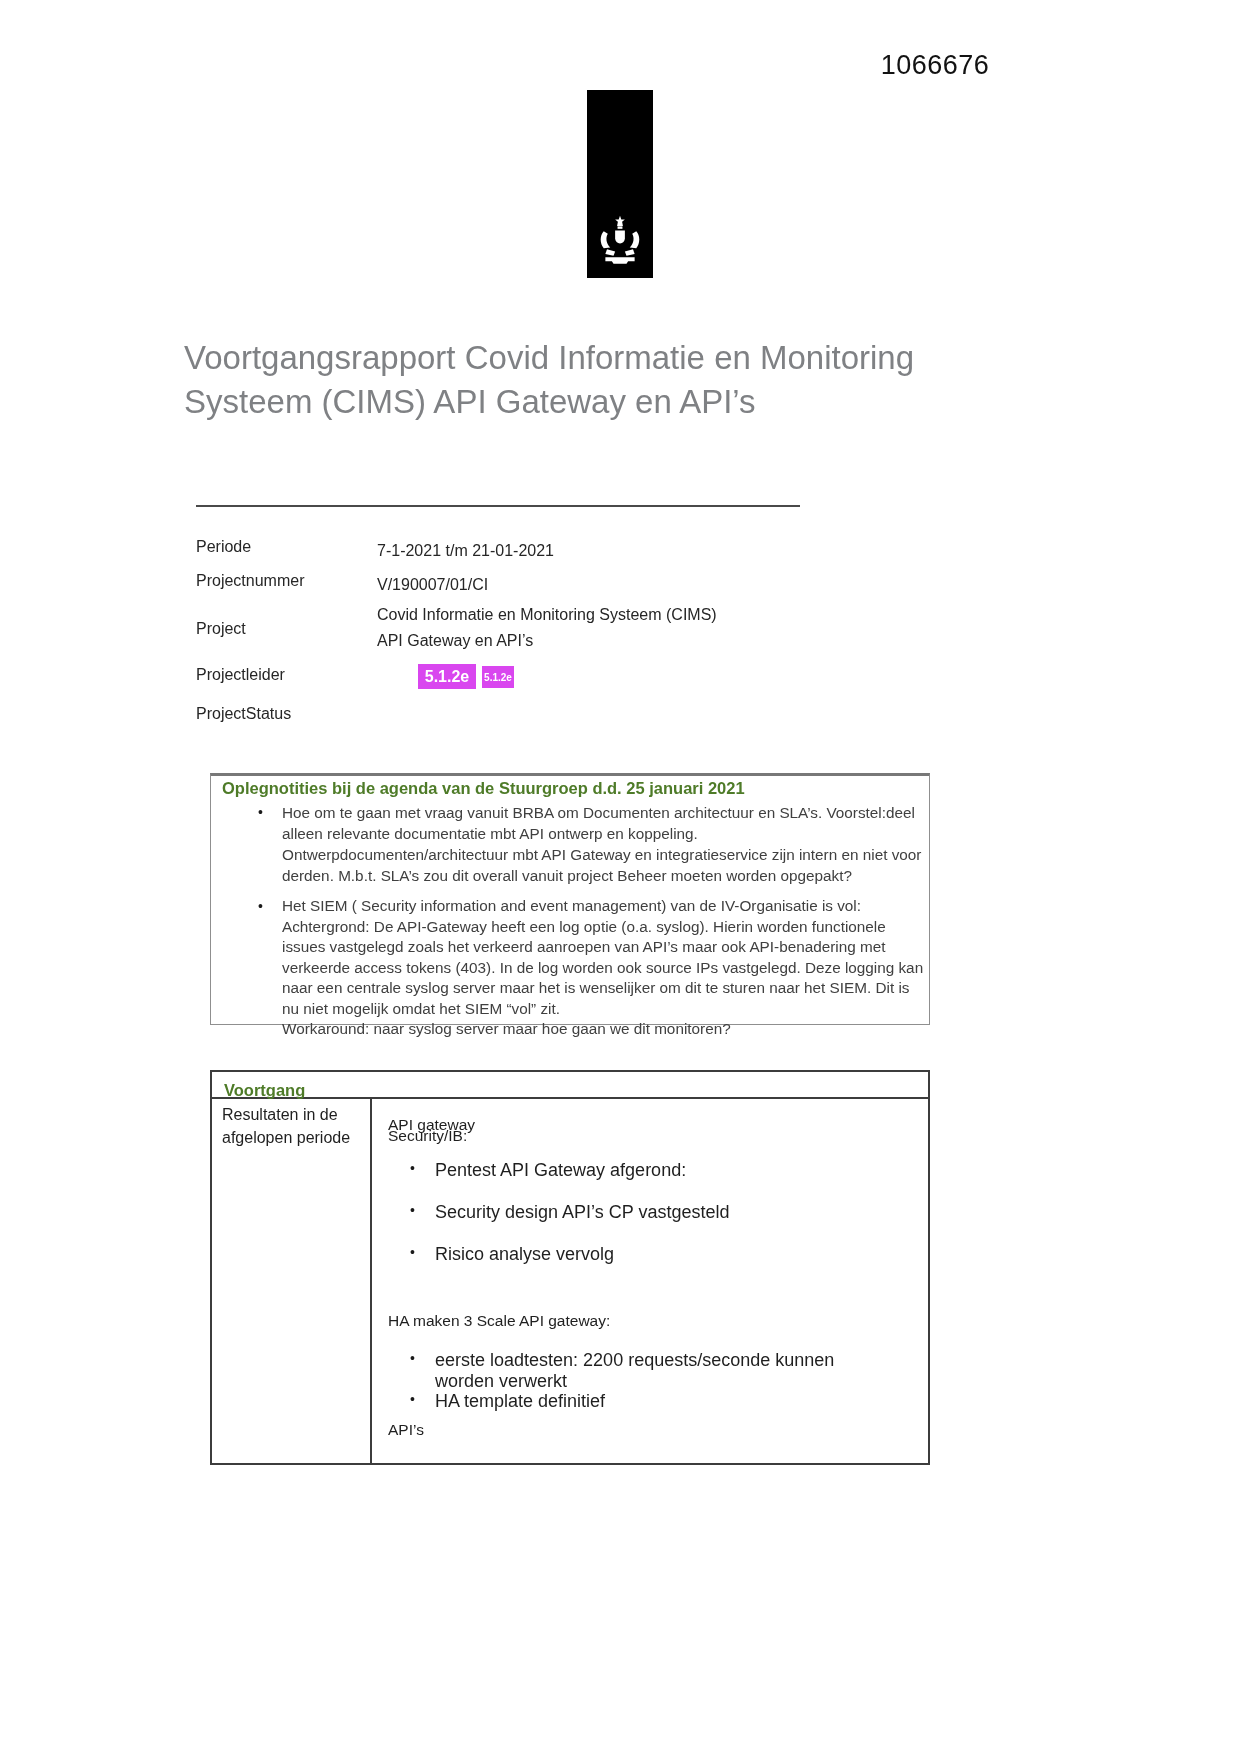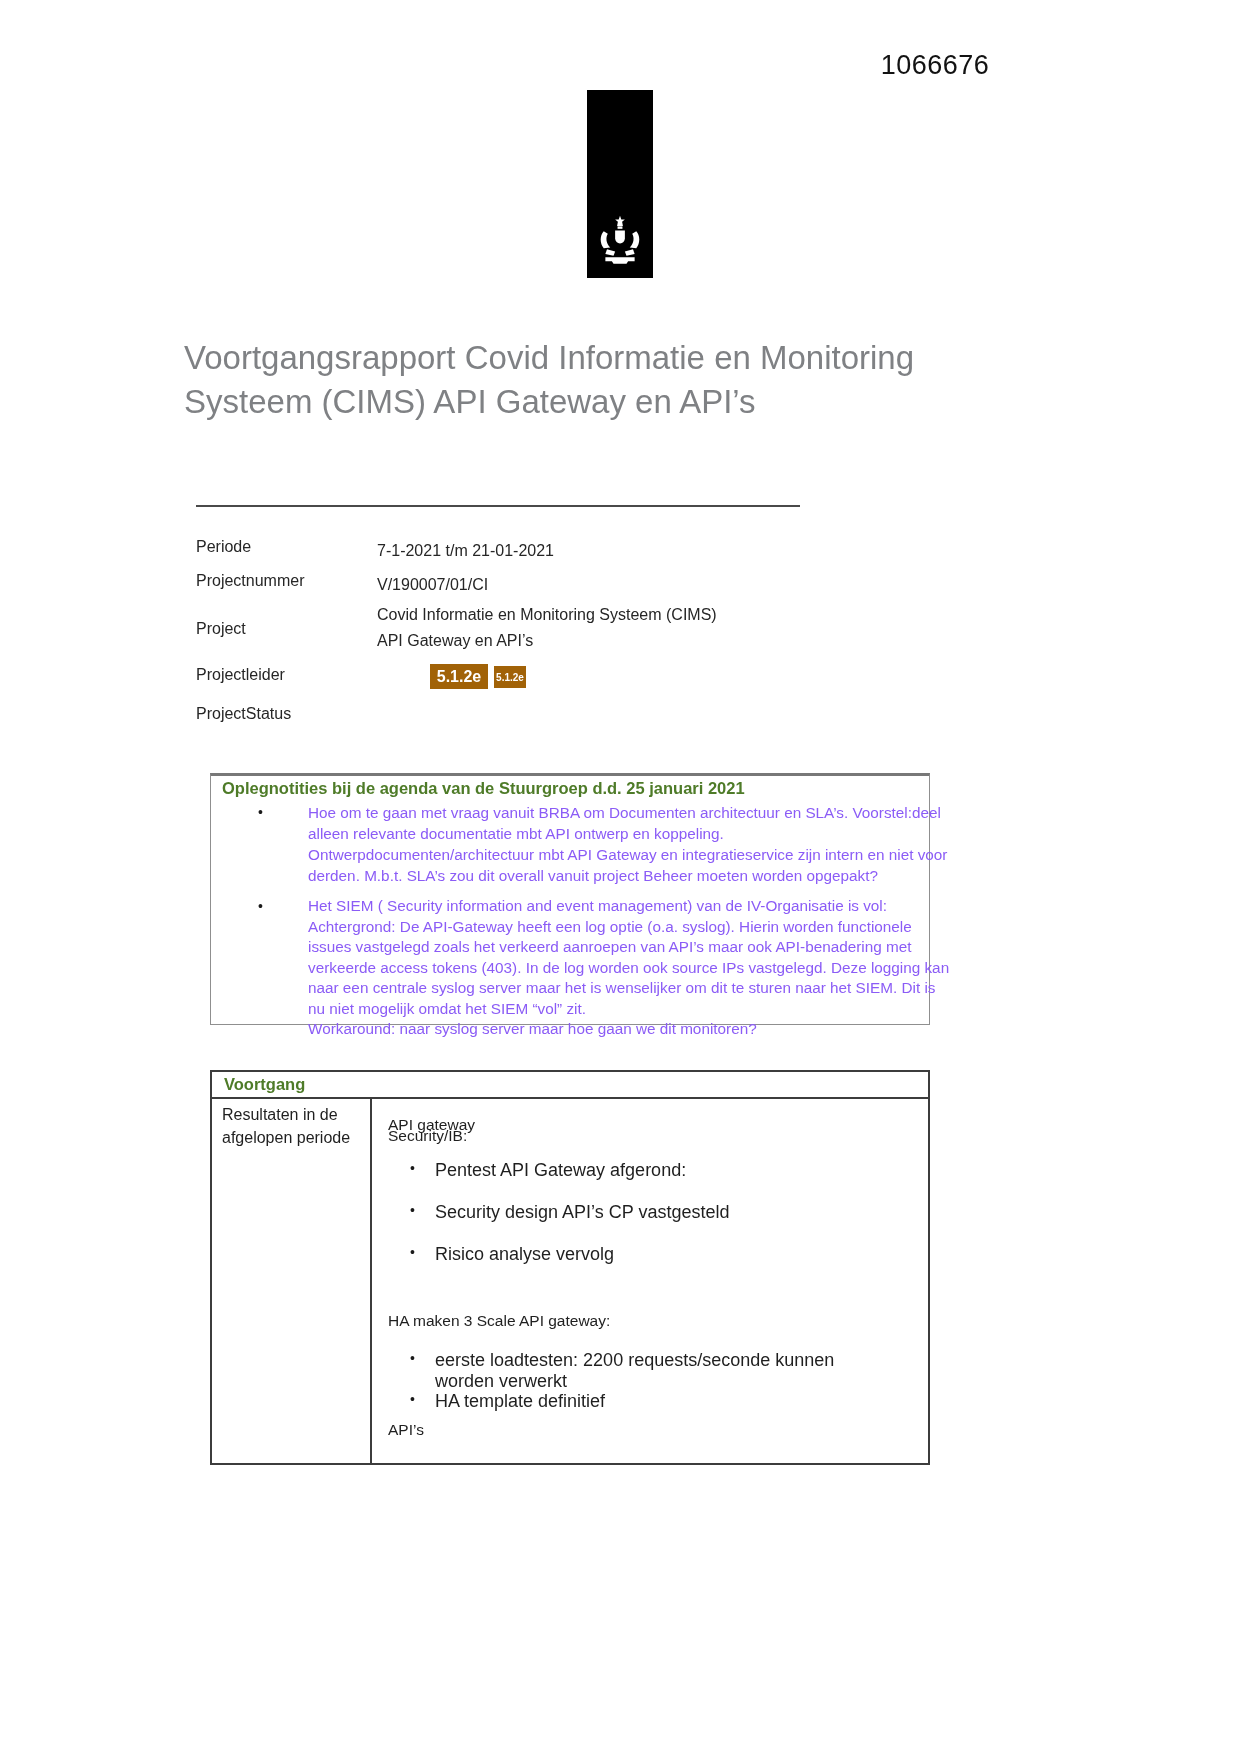--- a/index.html
+++ b/index.html
@@ -35,24 +35,23 @@
   .title-rule {
     left:196px; top:505px; width:604px; height:0;
     border-top:2px solid #4a4a4a;
   }
 
   .meta-label { left:196px; font-size:16px; color:#262626; }
   .meta-value { left:377px; font-size:16px; color:#262626; white-space:pre-line; line-height:26px; }
 
   .redaction {
     position:absolute;
-    background:#a16207; color:#ffffff;
+    background:#d946ef; color:#ffffff;
     display:flex; align-items:center; justify-content:center;
     font-weight:bold;
-    margin-left:12px;
   }
   .redaction.big   { left:418px; top:664px; width:58px; height:25px; font-size:16px; }
   .redaction.small { left:482px; top:666px; width:32px; height:22px; font-size:10px; }
 
   .notes-box {
     left:210px; top:773px; width:720px; height:252px;
     border:1px solid #8f8f8f;
     border-top:3px solid #787878;
     box-sizing:border-box;
     background:#ffffff;
@@ -61,36 +60,36 @@
     color:#4e7b28; font-weight:bold; font-size:16.5px;
   }
   .notes-title { left:222px; top:779px; width:690px; }
   .note-bullet-row { display:flex; }
   .note-bullet-glyph {
     width:24px; flex:0 0 24px; text-align:left;
     font-size:14px; line-height:21px; color:#1a1a1a;
   }
   .note-text {
     width:644px; font-size:15.3px; line-height:21px;
-    color:#8b5cf6; white-space:pre-line;margin-left:26px;
+    color:#404040; white-space:pre-line;
   }
   .note-1 { left:258px; top:802px; }
   .note-2 { left:258px; top:896px; }
   .note-2 .note-text { line-height:20.5px; }
 
   .vg-table {
     left:210px; top:1070px; width:720px; height:395px;
     border:2px solid #3c3c3c; box-sizing:border-box;
     background:#ffffff;
   }
   .vg-header-row {
     position:absolute; left:0; top:0; width:100%; height:27px;
     border-bottom:2px solid #3c3c3c; box-sizing:border-box;
   }
-  .vg-header-label { position:absolute; left:12px; top:3px; }
+  .vg-header-label { position:absolute; left:12px; top:9px; }
   .vg-col-divider {
     position:absolute; left:158px; top:27px; bottom:0; width:0;
     border-left:2px solid #3c3c3c;
   }
   .vg-row-label {
     position:absolute; left:10px; top:31px; width:140px;
     font-size:16px; line-height:23px; color:#1f1f1f;
   }
   .vg-line { position:absolute; font-size:15.5px; color:#1f1f1f; }
   .vg-bullet-row { position:absolute; display:flex; }

